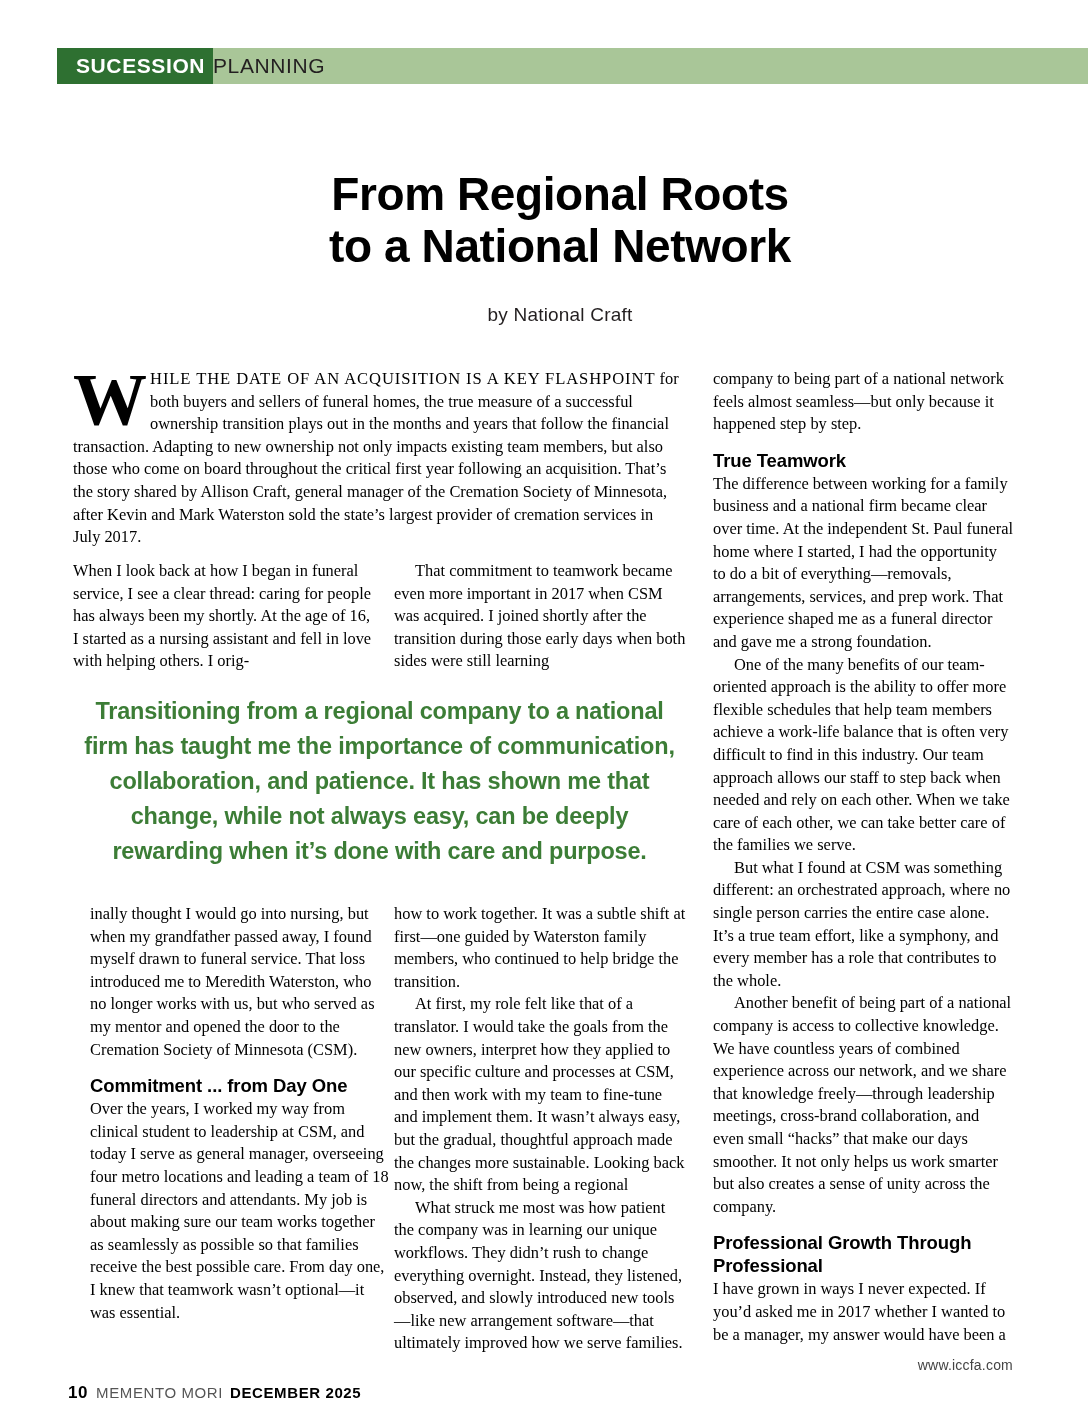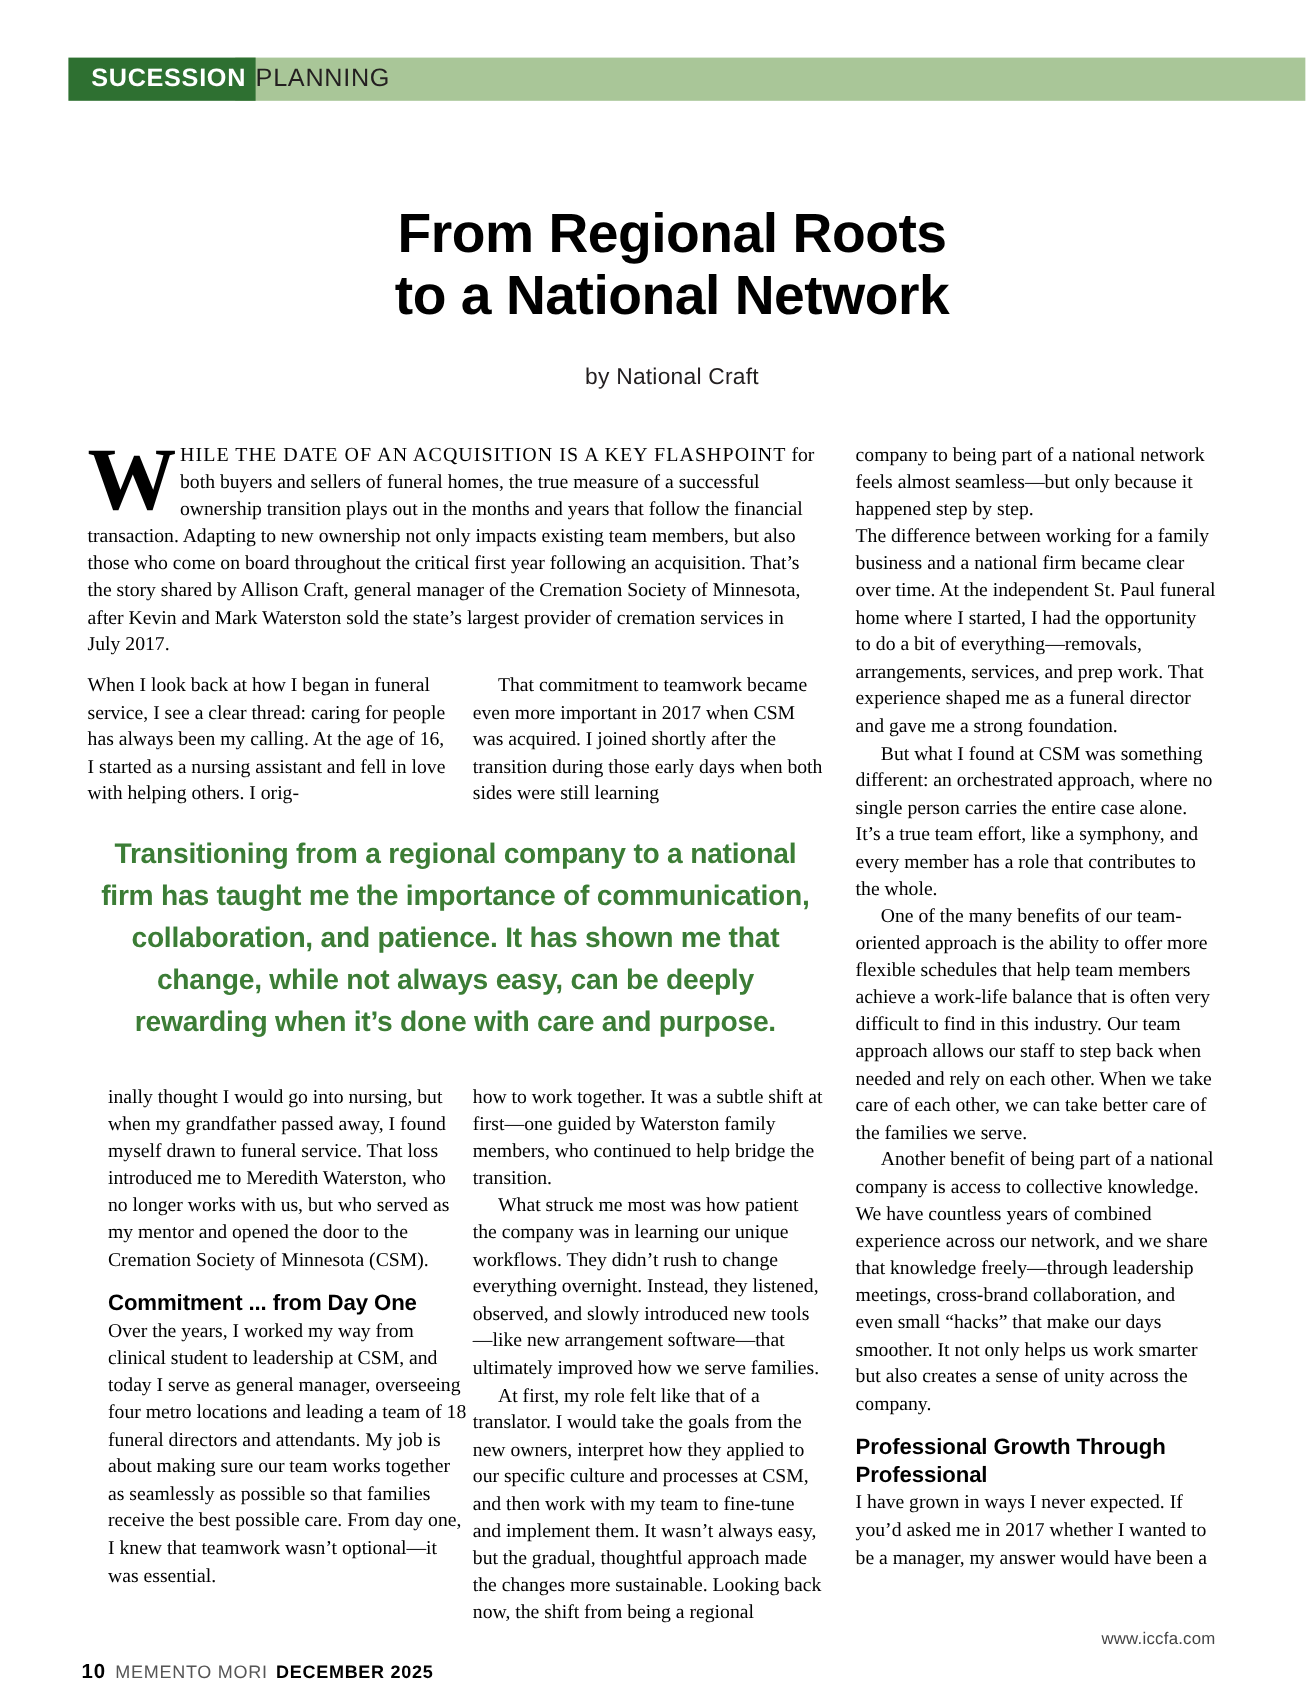--- a/index.html
+++ b/index.html
@@ -246,45 +246,46 @@
     <span>to a National Network</span>
   </h1>
   <div class="byline">by National Craft</div>
 </div>
 
 <div class="intro body-text">
   <p><span class="dropcap">W</span><span class="smallcaps-lead">HILE THE DATE OF AN ACQUISITION IS A KEY FLASHPOINT</span><span> for both buyers and sellers of funeral homes, the true measure of a successful ownership transition plays out in the months and years that follow the financial transaction. Adapting to new ownership not only impacts existing team members, but also those who come on board throughout the critical first year following an acquisition. That’s the story shared by Allison Craft, general manager of the Cremation Society of Minnesota, after Kevin and Mark Waterston sold the state’s largest provider of cremation services in July 2017.</span></p>
 </div>
 
 <div class="col-a1 body-text">
-  <p>When I look back at how I began in funeral service, I see a clear thread: caring for people has always been my calling. At the age of 16, I started as a nursing assistant and fell in love with helping others. I orig-</p>
+  <p>When I look back at how I began in funeral service, I see a clear thread: caring for people has always been my shortly. At the age of 16, I started as a nursing assistant and fell in love with helping others. I orig-</p>
 </div>
 <div class="col-b1 body-text">
   <p class="indent">That commitment to teamwork became even more important in 2017 when CSM was acquired. I joined shortly after the transition during those early days when both sides were still learning</p>
 </div>
 
 <div class="pullquote">Transitioning from a regional company to a national firm has taught me the importance of communication, collaboration, and patience. It has shown me that change, while not always easy, can be deeply rewarding when it’s done with care and purpose.</div>
 
 <div class="col-a2 body-text">
   <p>inally thought I would go into nursing, but when my grandfather passed away, I found myself drawn to funeral service. That loss introduced me to Meredith Waterston, who no longer works with us, but who served as my mentor and opened the door to the Cremation Society of Minnesota (CSM).</p>
   <h3 class="subhead">Commitment ... from Day One</h3>
   <p>Over the years, I worked my way from clinical student to leadership at CSM, and today I serve as general manager, overseeing four metro locations and leading a team of 18 funeral directors and attendants. My job is about making sure our team works together as seamlessly as possible so that families receive the best possible care. From day one, I knew that teamwork wasn’t optional—it was essential.</p>
 </div>
 
 <div class="col-b2 body-text">
   <p>how to work together. It was a subtle shift at first—one guided by Waterston family members, who continued to help bridge the transition.</p>
+  <p class="indent">At first, my role felt like that of a translator. I would take the goals from the new owners, interpret how they applied to our specific culture and processes at CSM, and then work with my team to fine-tune and implement them. It wasn’t always easy, but the gradual, thoughtful approach made the changes more sustainable. Looking back now, the shift from being a regional</p>
   <p class="indent">What struck me most was how patient the company was in learning our unique workflows. They didn’t rush to change everything overnight. Instead, they listened, observed, and slowly introduced new tools—like new arrangement software—that ultimately improved how we serve families.</p>
-  <p class="indent">At first, my role felt like that of a translator. I would take the goals from the new owners, interpret how they applied to our specific culture and processes at CSM, and then work with my team to fine-tune and implement them. It wasn’t always easy, but the gradual, thoughtful approach made the changes more sustainable. Looking back now, the shift from being a regional</p>
 </div>
 
 <div class="col-c body-text">
   <p>company to being part of a national network feels almost seamless—but only because it happened step by step.</p>
+  <h3 class="subhead">True Teamwork</h3>
   <p>The difference between working for a family business and a national firm became clear over time. At the independent St. Paul funeral home where I started, I had the opportunity to do a bit of everything—removals, arrangements, services, and prep work. That experience shaped me as a funeral director and gave me a strong foundation.</p>
+  <p class="indent">One of the many benefits of our team-oriented approach is the ability to offer more flexible schedules that help team members achieve a work-life balance that is often very difficult to find in this industry. Our team approach allows our staff to step back when needed and rely on each other. When we take care of each other, we can take better care of the families we serve.</p>
   <p class="indent">But what I found at CSM was something different: an orchestrated approach, where no single person carries the entire case alone. It’s a true team effort, like a symphony, and every member has a role that contributes to the whole.</p>
-  <p class="indent">One of the many benefits of our team-oriented approach is the ability to offer more flexible schedules that help team members achieve a work-life balance that is often very difficult to find in this industry. Our team approach allows our staff to step back when needed and rely on each other. When we take care of each other, we can take better care of the families we serve.</p>
   <p class="indent">Another benefit of being part of a national company is access to collective knowledge. We have countless years of combined experience across our network, and we share that knowledge freely—through leadership meetings, cross-brand collaboration, and even small “hacks” that make our days smoother. It not only helps us work smarter but also creates a sense of unity across the company.</p>
   <h3 class="subhead"><span>Professional Growth Through</span><br><span>Professional</span></h3>
   <p>I have grown in ways I never expected. If you’d asked me in 2017 whether I wanted to be a manager, my answer would have been a</p>
 </div>
 
 <div class="footer">
   <div class="footer-left">
     <span class="footer-page">10</span><span class="footer-pub">MEMENTO MORI</span><span class="footer-issue">DECEMBER 2025</span>
   </div>
   <div class="footer-right">www.iccfa.com</div>

